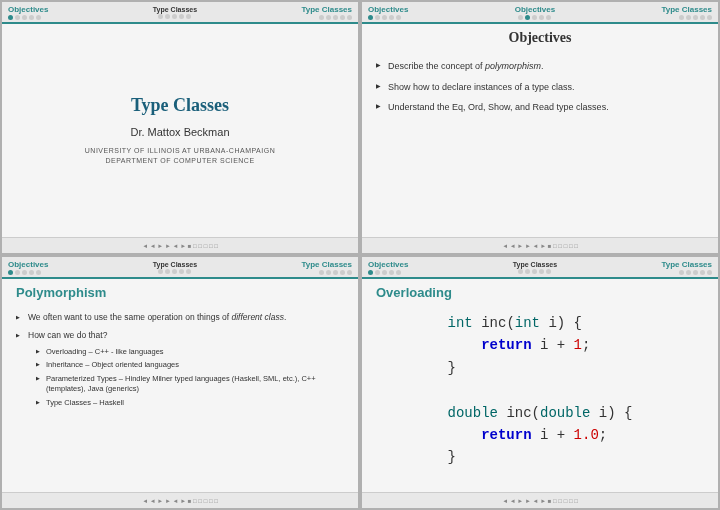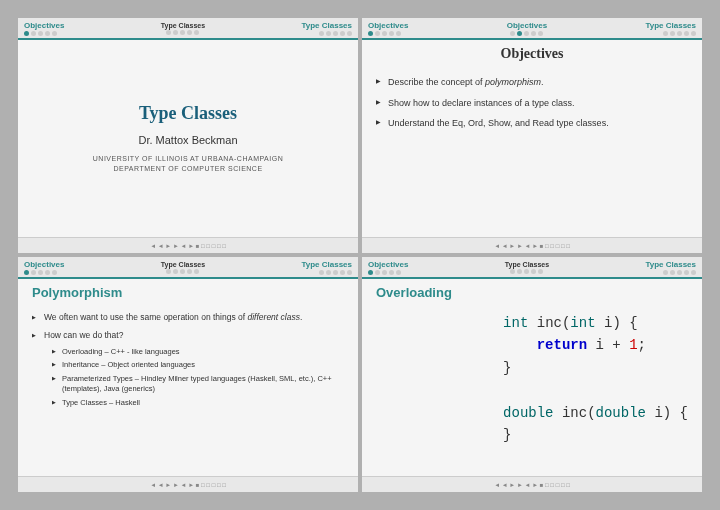--- a/index.html
+++ b/index.html
@@ -13,21 +13,21 @@
     }
 
     .slides-grid {
       display: grid;
       grid-template-columns: 1fr 1fr;
       grid-template-rows: 1fr 1fr;
       width: 720px;
       height: 510px;
       gap: 4px;
       background: #b0b0b0;
-      padding: 18px;
+      padding: 2px;
     }
 
     .slide {
       background: #f5f5f5;
       position: relative;
       overflow: hidden;
       display: flex;
       flex-direction: column;
     }
 
@@ -227,21 +227,21 @@
       content: '▶';
       position: absolute;
       left: 0;
       font-size: 5px;
       color: #333;
       top: 1px;
     }
 
     
     .slide-4 .slide-content {
-      align-items: flex-end;
+      align-items: center;
       justify-content: flex-start;
       padding-top: 6px;
     }
     .over-title {
       font-size: 13px;
       color: #2e8b8b;
       font-weight: bold;
       margin-bottom: 12px;
       width: 100%;
       text-align: left;
@@ -460,20 +460,23 @@
           <span class="code-type">int</span> <span>inc</span>(<span class="code-type">int</span> i) {
         </div>
         <div>
           &nbsp;&nbsp;&nbsp;&nbsp;<span class="code-keyword">return</span> i + <span class="code-number">1</span>;
         </div>
         <div>}</div>
         <div>&nbsp;</div>
         <div>
           <span class="code-type">double</span> <span>inc</span>(<span class="code-type">double</span> i) {
         </div>
+        <div>
+          &nbsp;&nbsp;&nbsp;&nbsp;<span class="code-keyword">return</span> i + <span class="code-number">1.0</span>;
+        </div>
         <div>}</div>
       </div>
     </div>
 
     <div class="slide-footer">
       <span class="footer-nav">◄ ◄  ►  ► ◄ ► ■ □ □ □ □ □</span>
     </div>
   </div>
 
 </div>

